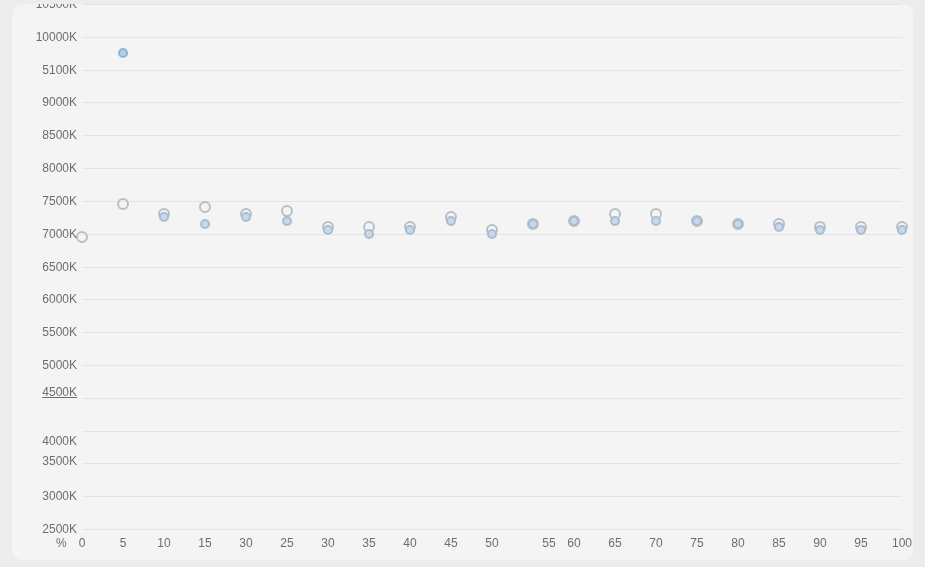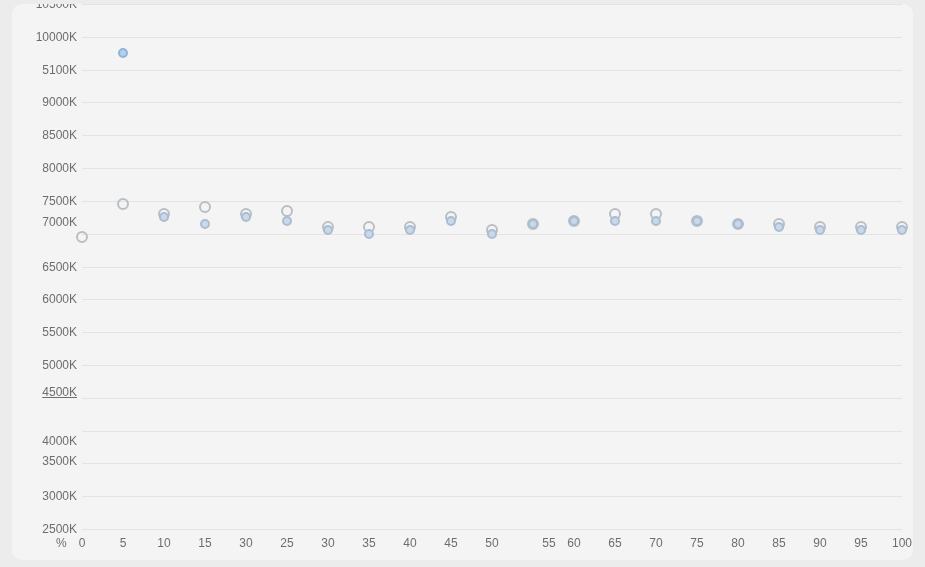--- a/index.html
+++ b/index.html
@@ -142,21 +142,21 @@
   <span class="x-unit" style="left:44px">%</span>
 <span class="y-tick" style="top: 525px;">2500K</span>
     <span class="y-tick" style="top: 492.188px;">3000K</span>
     <span class="y-tick" style="top: 457px;">3500K</span>
     <span class="y-tick" style="top: 437px;">4000K</span>
     <span class="y-tick" style="top: 388px; text-decoration: underline;">4500K</span>
     <span class="y-tick" style="top: 360.938px;">5000K</span>
     <span class="y-tick" style="top: 328.125px;">5500K</span>
     <span class="y-tick" style="top: 295.312px;">6000K</span>
     <span class="y-tick" style="top: 262.5px;">6500K</span>
-    <span class="y-tick" style="top: 218px;">7000K</span>
+    <span class="y-tick" style="top: 230px;">7000K</span>
     <span class="y-tick" style="top: 196.875px;">7500K</span>
     <span class="y-tick" style="top: 164.062px;">8000K</span>
     <span class="y-tick" style="top: 131.25px;">8500K</span>
     <span class="y-tick" style="top: 98.4375px;">9000K</span>
     <span class="y-tick" style="top: 65.625px;">5100K</span>
     <span class="y-tick" style="top: 32.8125px;">10000K</span>
     <span class="y-tick" style="top: 0px;">10500K</span>
     <span class="x-tick" style="left: 70px;">0</span>
     <span class="x-tick" style="left: 111px;">5</span>
     <span class="x-tick" style="left: 152px;">10</span>

